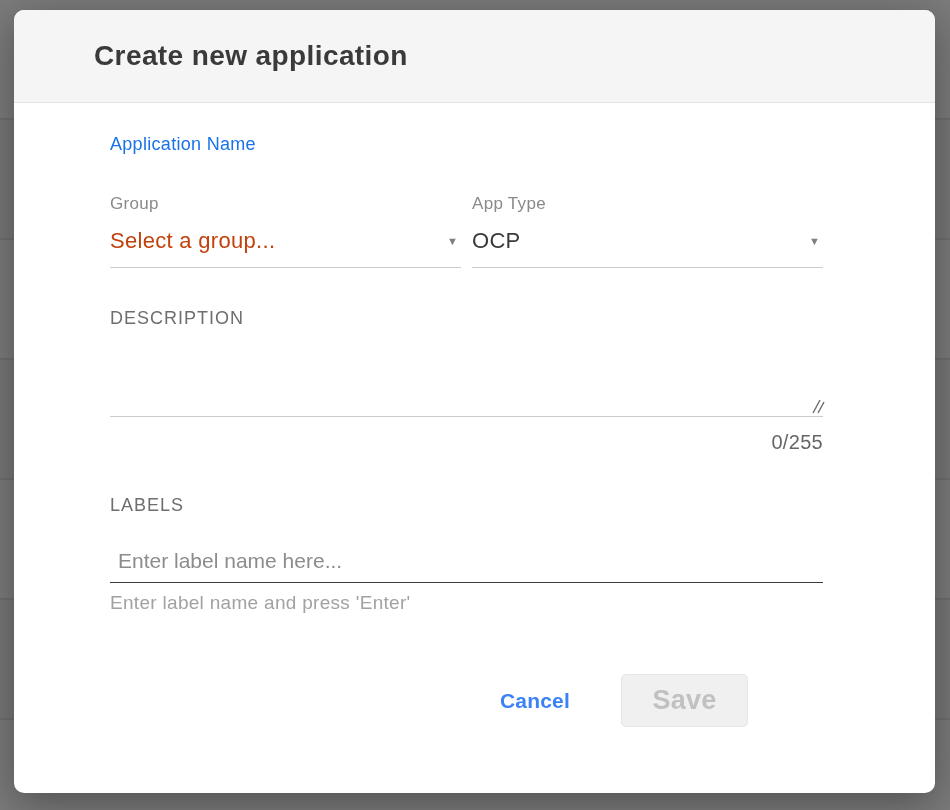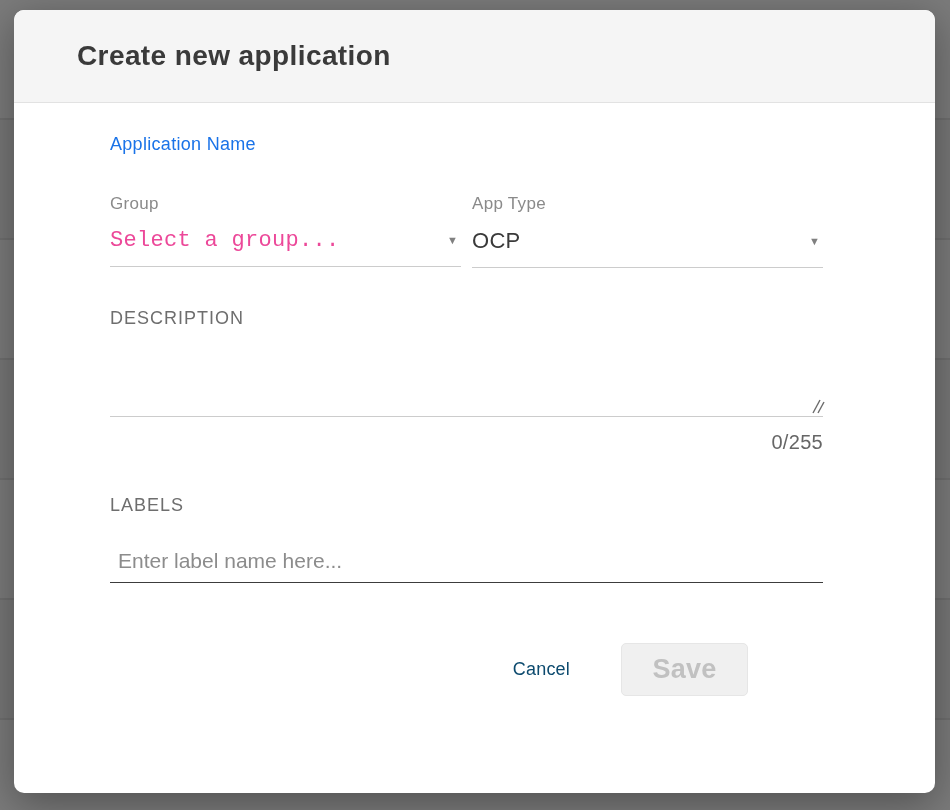--- a/index.html
+++ b/index.html
@@ -26,21 +26,21 @@
     background: #ffffff;
     border-radius: 10px;
     box-shadow: 0 10px 40px rgba(0,0,0,0.35);
     overflow: hidden;
   }
   .modal-header {
     height: 93px;
     background: #f5f5f5;
     border-bottom: 1px solid #e2e2e2;
     display: flex; align-items: center;
-    padding-left: 63px;
+    padding-left: 80px;
   }
   .modal-title {
     font-size: 28px;
     color: #3a3a3a;
     letter-spacing: 0.4px;
   }
   .modal-body {
     padding: 31px 112px 0 96px;
   }
   
@@ -84,21 +84,21 @@
     justify-content: space-between;
     border-bottom: 1px solid #cccccc;
     padding-bottom: 13px;
     cursor: pointer;
   }
   .select-value {
     font-size: 22px;
     letter-spacing: 0.3px;
     white-space: nowrap;
   }
-  .select-value.placeholder { color: #ec4899; font-family: Liberation Mono, monospace; }
+  .select-value.placeholder { color: #c2410c; }
   .select-value.selected { color: #3a3a3a; }
   .caret {
     font-size: 11px;
     color: #808080;
     margin-right: 3px;
     line-height: 1;
   }
   
   .section-label {
     font-size: 18px;
@@ -161,23 +161,23 @@
     align-items: center;
     justify-content: flex-end;
     gap: 51px;
     padding: 0 75px 0 0;
     margin-top: 60px;
   }
   .cancel-button {
     border: none;
     background: transparent;
     font-family: "Liberation Sans", sans-serif;
-    font-size: 18px;
-    font-weight: normal;
-    color: #0c4a6e;
+    font-size: 21px;
+    font-weight: bold;
+    color: #3b82f6;
     cursor: pointer;
     letter-spacing: 0.2px;
   }
   .save-button {
     width: 127px;
     height: 53px;
     background: #f0f0f0;
     border: 1px solid #e6e6e6;
     border-radius: 5px;
     font-family: "Liberation Sans", sans-serif;
@@ -233,20 +233,21 @@
           <line x1="4" y1="14" x2="11" y2="1" stroke="#6b6b6b" stroke-width="1.4"></line>
           <line x1="9" y1="14" x2="15" y2="3" stroke="#6b6b6b" stroke-width="1.4"></line>
         </svg>
       </div>
       <div class="char-counter">0/255</div>
     </div>
 
     <div class="labels-section">
       <label class="section-label">LABELS</label>
       <input class="labels-input" type="text" placeholder="Enter label name here..." style="">
+      <div class="labels-helper">Enter label name and press 'Enter'</div>
     </div>
 
     <div class="modal-footer">
       <button class="cancel-button">Cancel</button>
       <button class="save-button" disabled="">Save</button>
     </div>
 
   </div>
 </div>
 

